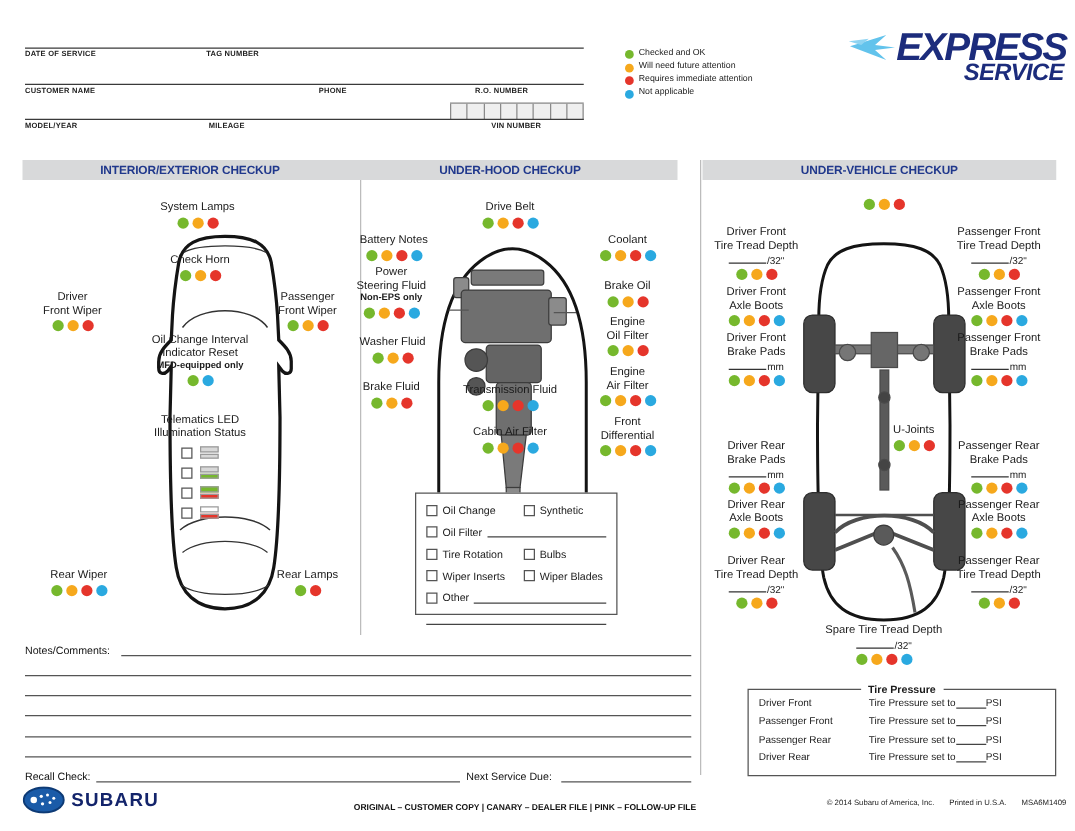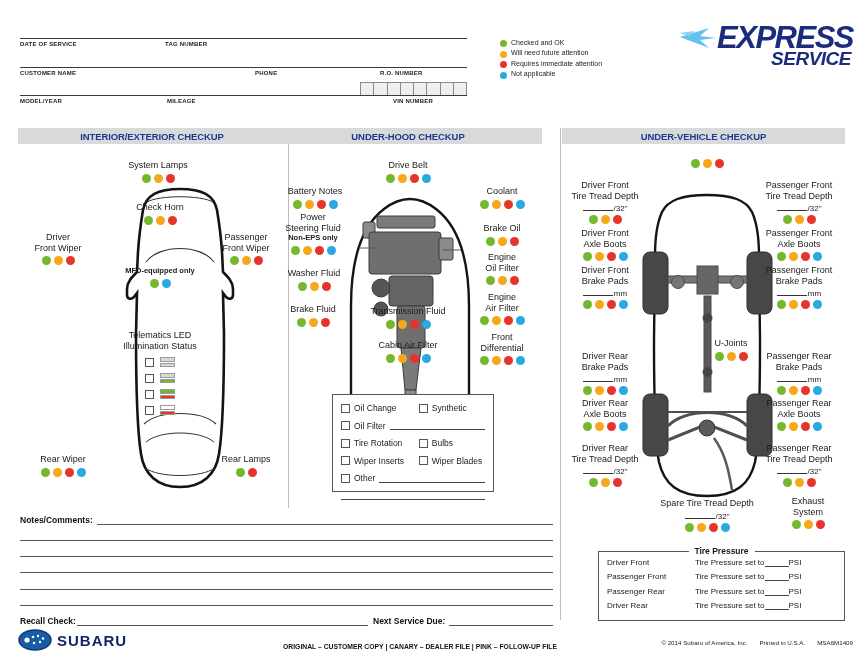--- a/index.html
+++ b/index.html
@@ -50,21 +50,21 @@
   
   .tpbox{position:absolute;border:1px solid #555;background:#fff;box-sizing:border-box;font-size:8px;}
   .tptitle{position:absolute;top:-6px;left:50%;transform:translateX(-50%);background:#fff;
            padding:0 6px;font-weight:bold;font-size:8.5px;white-space:nowrap;}
   .tprow{display:flex;align-items:flex-end;padding:0 8px;height:14.5px;}
   .tprow:first-of-type{margin-top:8px;}
   .tpl{width:88px;}
   .tpv{display:flex;align-items:flex-end;}
   .tpline{display:inline-block;width:24px;border-bottom:1px solid #444;height:7px;}
   
-  .blabel{position:absolute;font-size:8.5px;font-weight:bold;color:#111;}
+  .blabel{position:absolute;font-size:8.5px;font-weight:normal;color:#111;}
   .nline{position:absolute;border-bottom:1px solid #555;height:0;}
   .sublogo{position:absolute;display:flex;align-items:center;gap:5px;}
   .subword{font-size:15px;font-weight:bold;color:#13246b;letter-spacing:1px;}
   .copies{position:absolute;font-size:6.8px;font-weight:bold;color:#111;text-align:center;}
   .meta{position:absolute;font-size:6.2px;color:#222;display:flex;gap:12px;justify-content:flex-end;}
   svg{display:block;}
 </style>
 </head>
 <body>
 
@@ -179,20 +179,22 @@
       <div class="cl">Passenger
 Front Wiper</div>
       <div class="dots">
           <span class="dot" style="background: rgb(118, 184, 45);"></span>
           <span class="dot" style="background: rgb(246, 168, 28);"></span>
           <span class="dot" style="background: rgb(229, 53, 43);"></span>
         </div>
     </div>
 
     <div class="ci" style="left:62px;top:138px;width:160px">
+      <div class="cl">Oil Change Interval
+Indicator Reset</div>
       <div class="csub">MFD-equipped only</div>
       <div class="dots">
           <span class="dot" style="background: rgb(118, 184, 45);"></span>
           <span class="dot" style="background: rgb(42, 169, 224);"></span>
         </div>
     </div>
 
     <div class="ci" style="left:62px;top:202px;width:160px">
       <div class="cl">Telematics LED
 Illumination Status</div>
@@ -617,29 +619,20 @@
       <div class="cl">Spare Tire Tread Depth</div>
       <div class="measure"><span class="mline"></span><span class="munit">/32"</span></div>
       <div class="dots">
           <span class="dot" style="background: rgb(118, 184, 45);"></span>
           <span class="dot" style="background: rgb(246, 168, 28);"></span>
           <span class="dot" style="background: rgb(229, 53, 43);"></span>
           <span class="dot" style="background: rgb(42, 169, 224);"></span>
         </div>
     </div>
 
-    <div class="ci" style="left:206px;top:368px;width:80px">
-      <div class="cl">Exhaust
-System</div>
-      <div class="dots">
-          <span class="dot" style="background: rgb(118, 184, 45);"></span>
-          <span class="dot" style="background: rgb(246, 168, 28);"></span>
-          <span class="dot" style="background: rgb(229, 53, 43);"></span>
-        </div>
-    </div>
 
     <div class="tpbox" style="left:36px;top:423px;width:247px;height:70px">
       <div class="tptitle">Tire Pressure</div>
       <div class="tprow">
           <span class="tpl">Driver Front</span>
           <span class="tpv">
             <span>Tire Pressure set to</span>
             <span class="tpline"></span>
             <span>PSI</span>
           </span>

